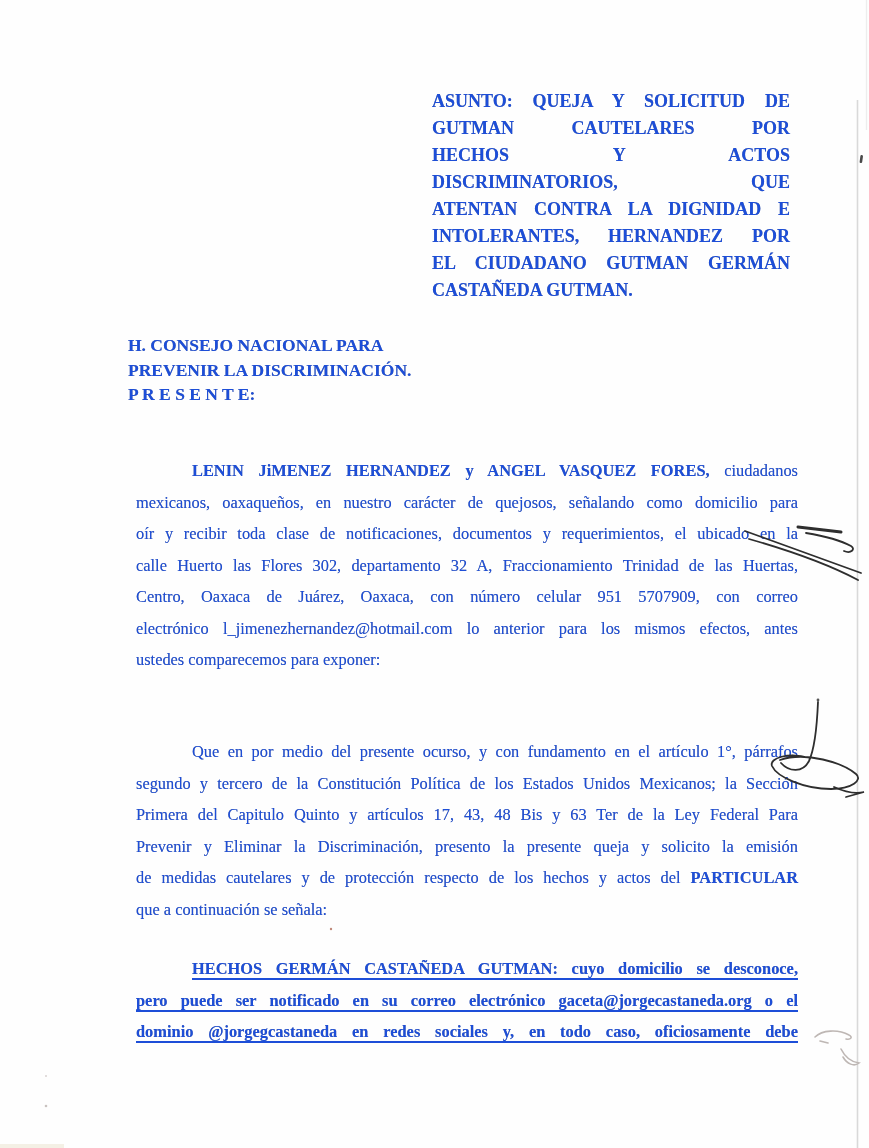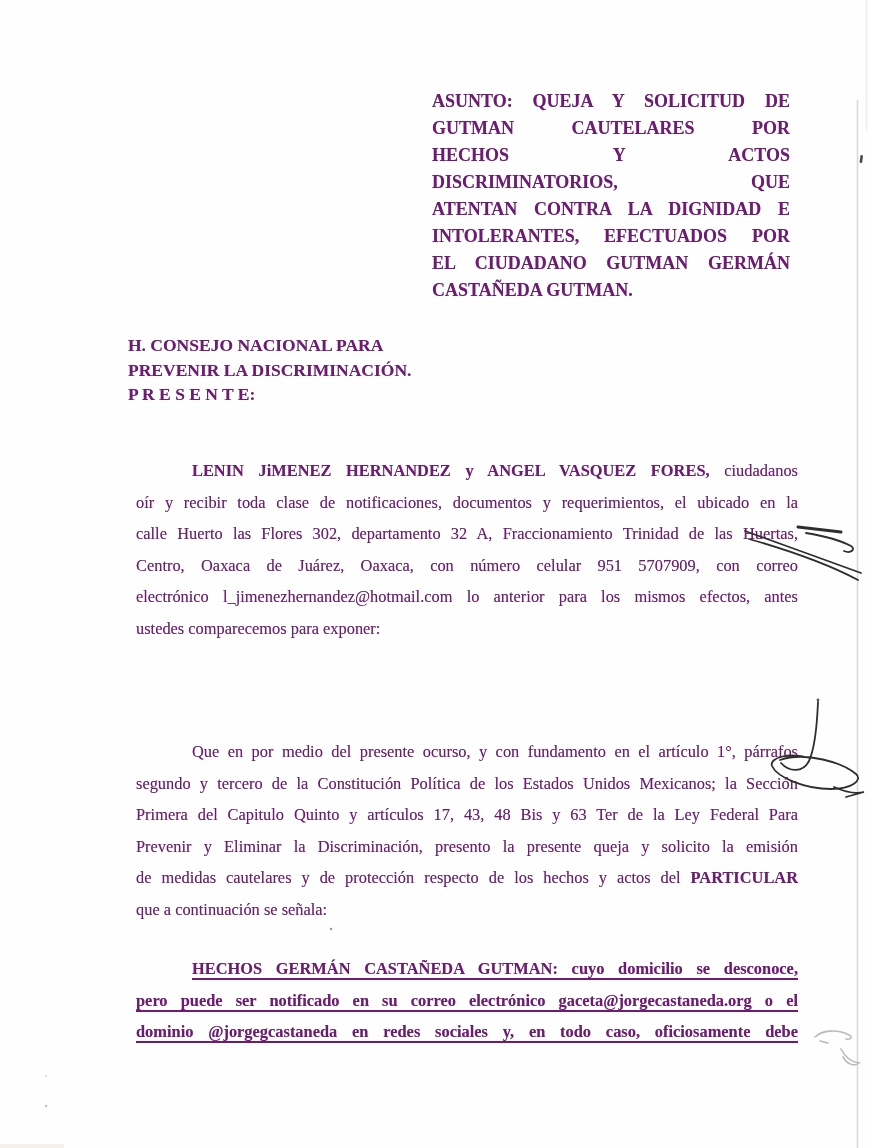--- a/index.html
+++ b/index.html
@@ -2,21 +2,21 @@
 <html><head>
 <meta charset="utf-8">
 <style>
   html,body{margin:0;padding:0;background:#e8e8e8;}
   .sheet{
     position:relative;
     width:869px;height:1148px;
     background:#fefefe;
     overflow:hidden;
     font-family:"Liberation Serif", serif;
-    color:#701a75;
+    color:#1d4ed8;
     margin:0 auto;
   }
   .blk{position:absolute;}
   
   .subject{left:432px;top:88px;width:358px;font-weight:bold;font-size:18px;}
   .s-line{height:27px;line-height:27px;text-align:justify;text-align-last:justify;}
   .s-line.last{text-align:center;text-align-last:left;}
   
   .addressee{left:128px;top:333px;width:420px;font-weight:bold;font-size:17.5px;}
   .a-line{height:24.5px;line-height:24.5px;}
@@ -41,33 +41,34 @@
 <body>
 
 <div class="sheet soft">
 
   <div class="blk subject">
     <div class="s-line">ASUNTO: QUEJA Y SOLICITUD DE</div>
     <div class="s-line">GUTMAN CAUTELARES POR</div>
     <div class="s-line">HECHOS Y ACTOS</div>
     <div class="s-line">DISCRIMINATORIOS, QUE</div>
     <div class="s-line">ATENTAN CONTRA LA DIGNIDAD E</div>
-    <div class="s-line">INTOLERANTES, EFECTUADOS POR</div>
+    <div class="s-line">INTOLERANTES, HERNANDEZ POR</div>
     <div class="s-line">EL CIUDADANO GUTMAN GERMÁN</div>
     <div class="s-line last">CASTAÑEDA GUTMAN.</div>
   </div>
 
   <div class="blk addressee">
     <div class="a-line">H. CONSEJO NACIONAL PARA</div>
     <div class="a-line">PREVENIR LA DISCRIMINACIÓN.</div>
     <div class="a-line">P R E S E N T E:</div>
   </div>
 
   <div class="blk para p-intro">
     <div class="b-line ind"><span class="bold">LENIN JiMENEZ HERNANDEZ y ANGEL VASQUEZ FORES,</span><span> ciudadanos</span></div>
+    <div class="b-line">mexicanos, oaxaqueños, en nuestro carácter de quejosos, señalando como domicilio para</div>
     <div class="b-line">oír y recibir toda clase de notificaciones, documentos y requerimientos, el ubicado en la</div>
     <div class="b-line">calle Huerto las Flores 302, departamento 32 A, Fraccionamiento Trinidad de las Huertas,</div>
     <div class="b-line">Centro, Oaxaca de Juárez, Oaxaca, con número celular 951 5707909, con correo</div>
     <div class="b-line">electrónico l_jimenezhernandez@hotmail.com lo anterior para los mismos efectos, antes</div>
     <div class="b-line last">ustedes comparecemos para exponer:</div>
   </div>
 
   <div class="blk para p-legal">
     <div class="b-line ind">Que en por medio del presente ocurso, y con fundamento en el artículo 1°, párrafos</div>
     <div class="b-line">segundo y tercero de la Constitución Política de los Estados Unidos Mexicanos; la Sección</div>

